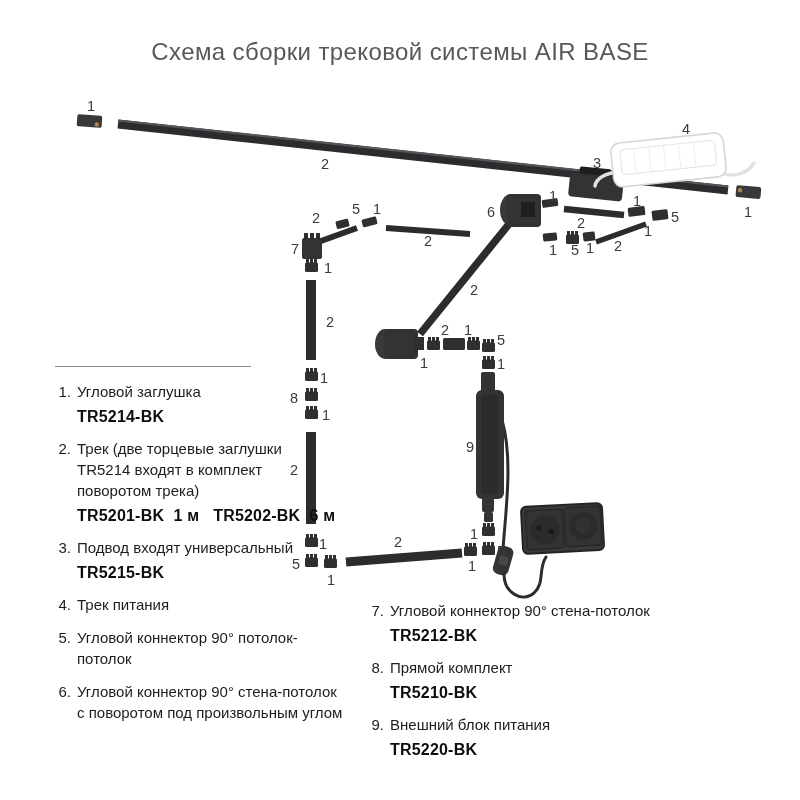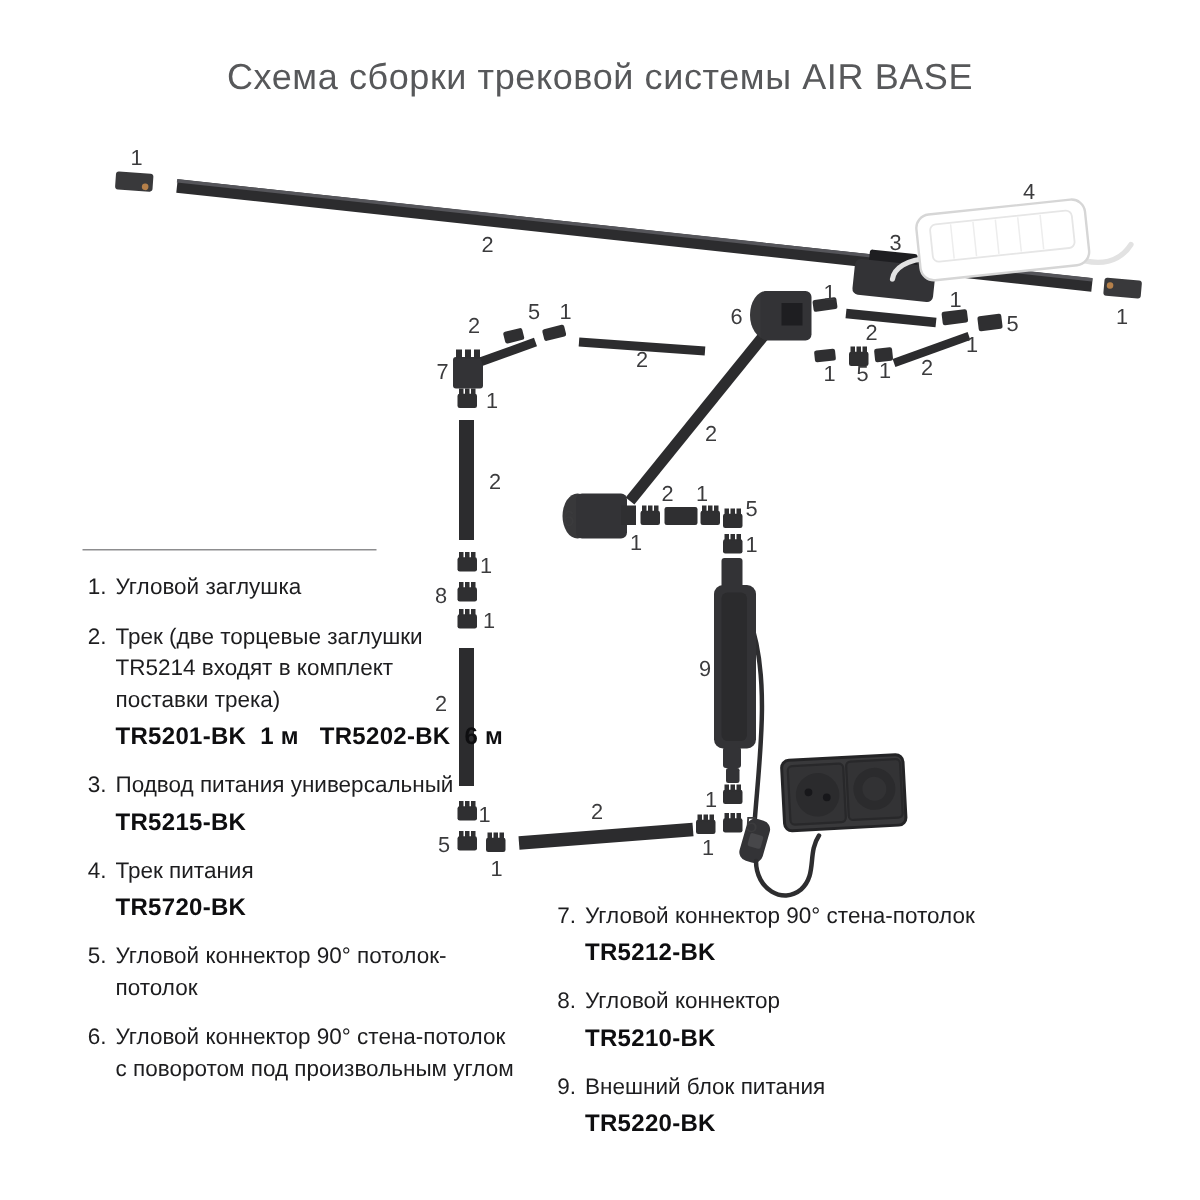--- a/index.html
+++ b/index.html
@@ -223,43 +223,43 @@
     <span class="pnum" style="left: 323px; top: 544px;">1</span>
   </div>
 
 <div class="divider"></div>
 <div class="legend legend-left">
     <div class="legend-item">
       <div class="legend-row">
         <span class="legend-num">1.</span>
         <span class="legend-label">Угловой заглушка</span>
       </div>
+      <div class="legend-code">TR5214-BK</div>
     </div>
     <div class="legend-item">
       <div class="legend-row">
         <span class="legend-num">2.</span>
         <span class="legend-label">Трек (две торцевые заглушки
 TR5214 входят в комплект
-поставки трека)</span>
+поворотом трека)</span>
       </div>
       <div class="legend-code">TR5201-BK  1 м   TR5202-BK  6 м</div>
     </div>
     <div class="legend-item">
       <div class="legend-row">
         <span class="legend-num">3.</span>
-        <span class="legend-label">Подвод питания универсальный</span>
+        <span class="legend-label">Подвод входят универсальный</span>
       </div>
       <div class="legend-code">TR5215-BK</div>
     </div>
     <div class="legend-item">
       <div class="legend-row">
         <span class="legend-num">4.</span>
         <span class="legend-label">Трек питания</span>
       </div>
-      <div class="legend-code">TR5720-BK</div>
     </div>
     <div class="legend-item">
       <div class="legend-row">
         <span class="legend-num">5.</span>
         <span class="legend-label">Угловой коннектор 90° потолок-потолок</span>
       </div>
     </div>
     <div class="legend-item">
       <div class="legend-row">
         <span class="legend-num">6.</span>
@@ -272,21 +272,21 @@
     <div class="legend-item">
       <div class="legend-row">
         <span class="legend-num">7.</span>
         <span class="legend-label">Угловой коннектор 90° стена-потолок</span>
       </div>
       <div class="legend-code">TR5212-BK</div>
     </div>
     <div class="legend-item">
       <div class="legend-row">
         <span class="legend-num">8.</span>
-        <span class="legend-label">Угловой коннектор</span>
+        <span class="legend-label">Прямой комплект</span>
       </div>
       <div class="legend-code">TR5210-BK</div>
     </div>
     <div class="legend-item">
       <div class="legend-row">
         <span class="legend-num">9.</span>
         <span class="legend-label">Внешний блок питания</span>
       </div>
       <div class="legend-code">TR5220-BK</div>
     </div>

